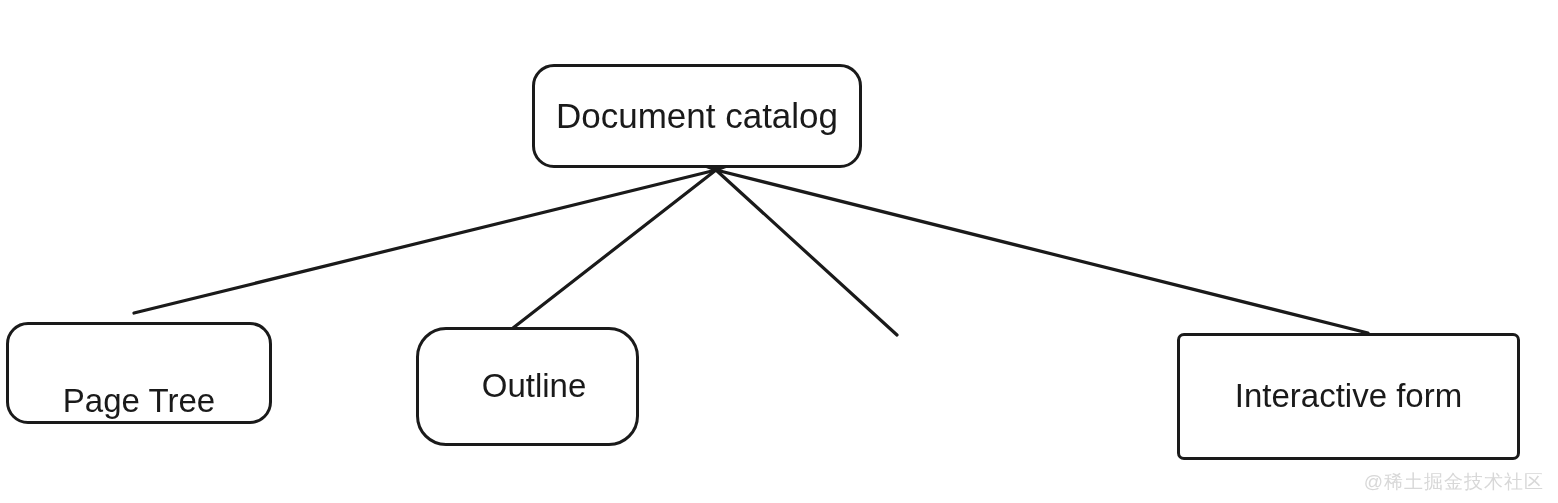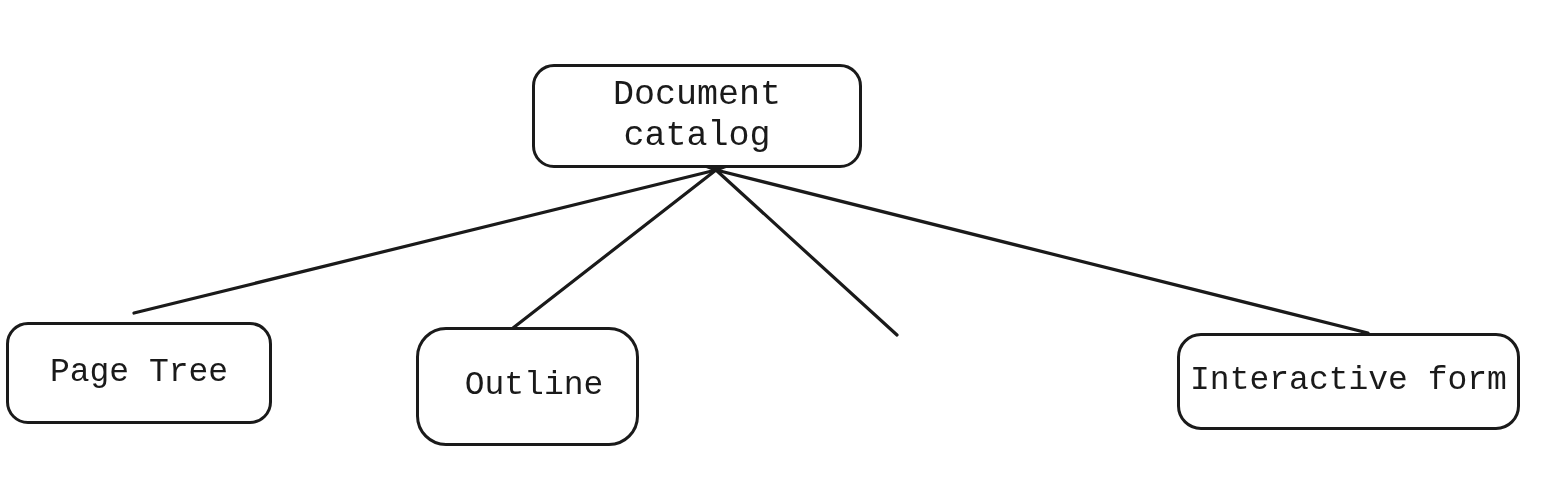--- a/index.html
+++ b/index.html
@@ -33,40 +33,40 @@
     display: flex;
     align-items: center;
     justify-content: center;
     text-align: center;
     color: #1a1a1a;
     line-height: 1.18;
     z-index: 2;
   }
   .node-label {
     white-space: pre-line;
-    font-family: Liberation Mono, monospace;
   }
 
   
   #node-root {
     left: 532px;
     top: 64px;
     width: 330px;
     height: 104px;
     border-radius: 22px;
     font-size: 35px;
   }
   
   #node-page-tree {
     left: 6px;
     top: 322px;
     width: 266px;
     height: 102px;
     border-radius: 22px;
     font-size: 33px;
+    align-items: flex-end;
   }
   #node-outline {
     left: 416px;
     top: 327px;
     width: 223px;
     height: 119px;
     border-radius: 30px;
     font-size: 33px;
     padding-left: 13px;
   }
@@ -75,22 +75,22 @@
     top: 332px;
     width: 220px;
     height: 108px;
     border-radius: 26px;
     font-size: 33px;
   }
   #node-interactive-form {
     left: 1177px;
     top: 333px;
     width: 343px;
-    height: 97px;
-    border-radius: 24px;
+    height: 127px;
+    border-radius: 7px;
     font-size: 33px;
   }
 
   #watermark {
     position: absolute;
     right: 14px;
     bottom: 8px;
     font-size: 19px;
     color: #d8d8d8;
     letter-spacing: 1px;
@@ -124,14 +124,15 @@
 
   <div class="node" id="node-outline">
     <span class="node-label">Outline</span>
   </div>
 
 
   <div class="node" id="node-interactive-form">
     <span class="node-label">Interactive form</span>
   </div>
 
+  <div id="watermark">@稀土掘金技术社区</div>
 
 </div>
 
 </body></html>

